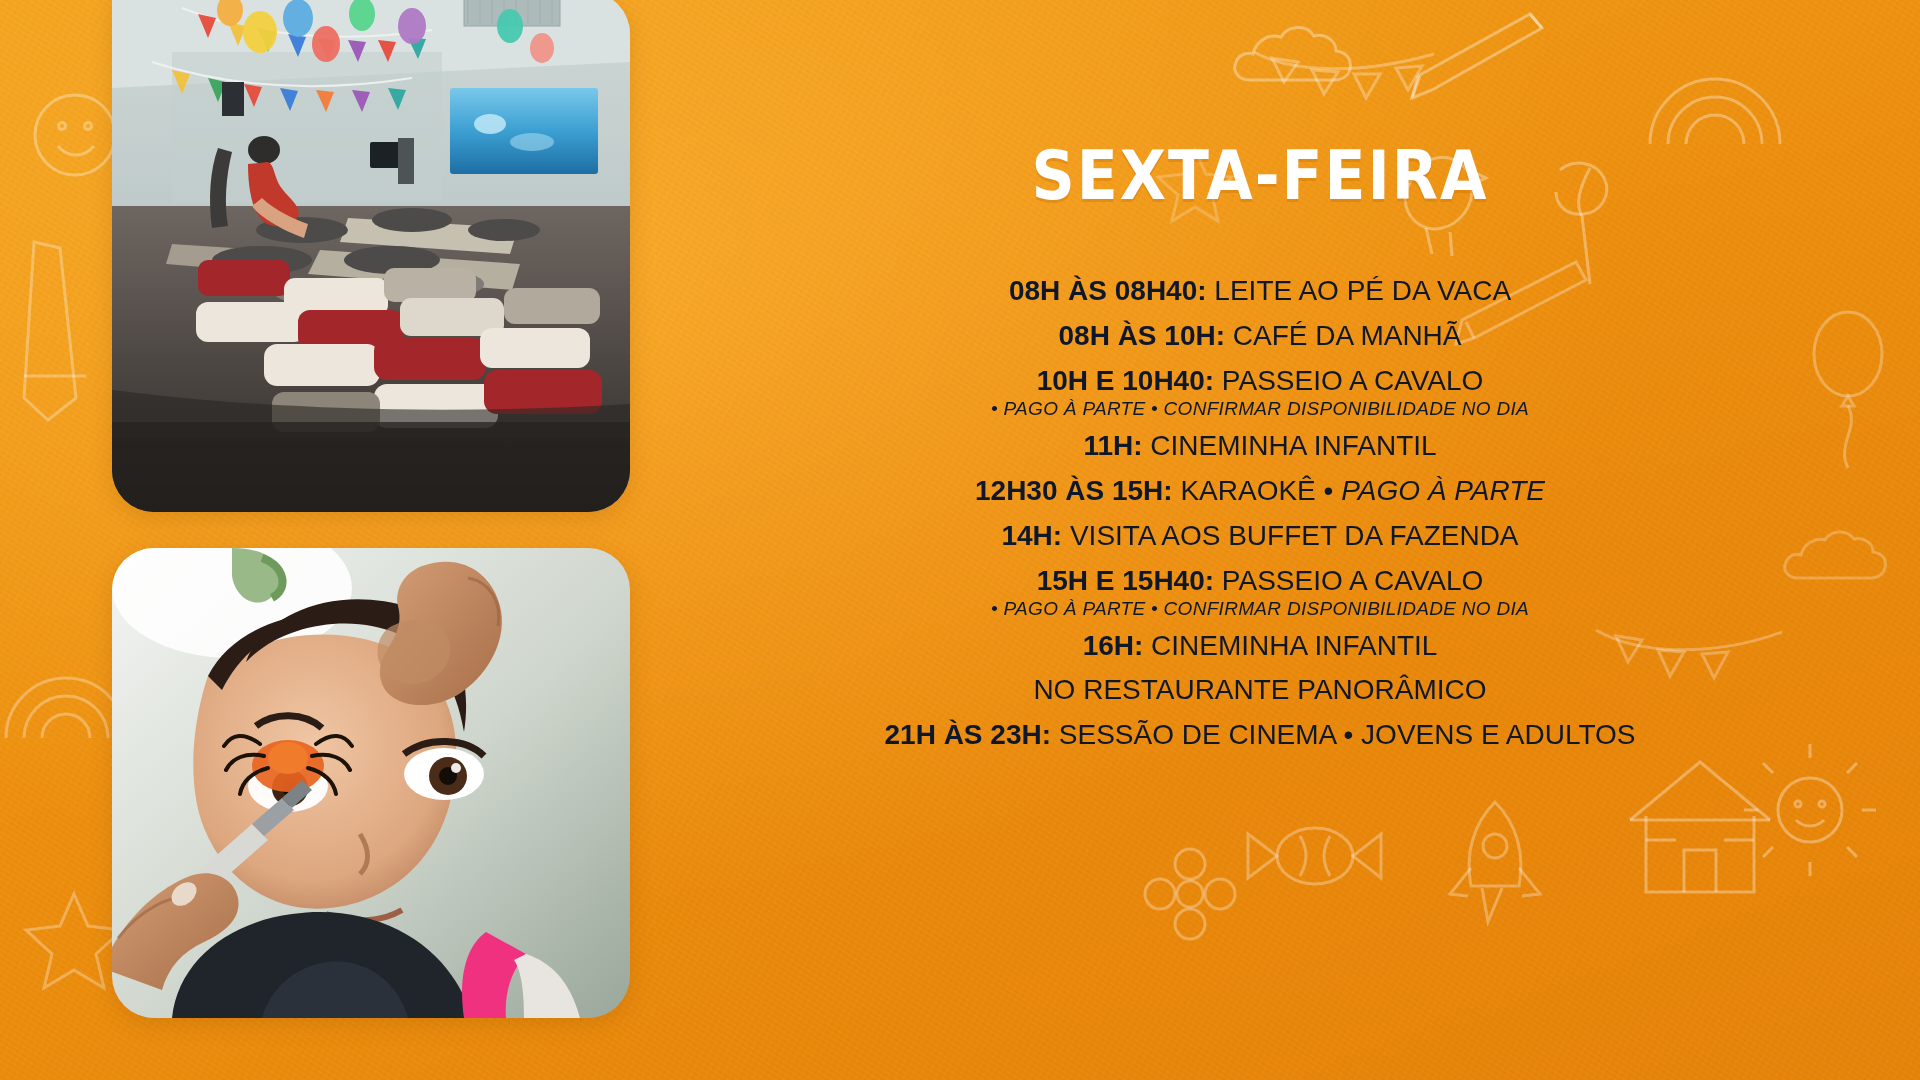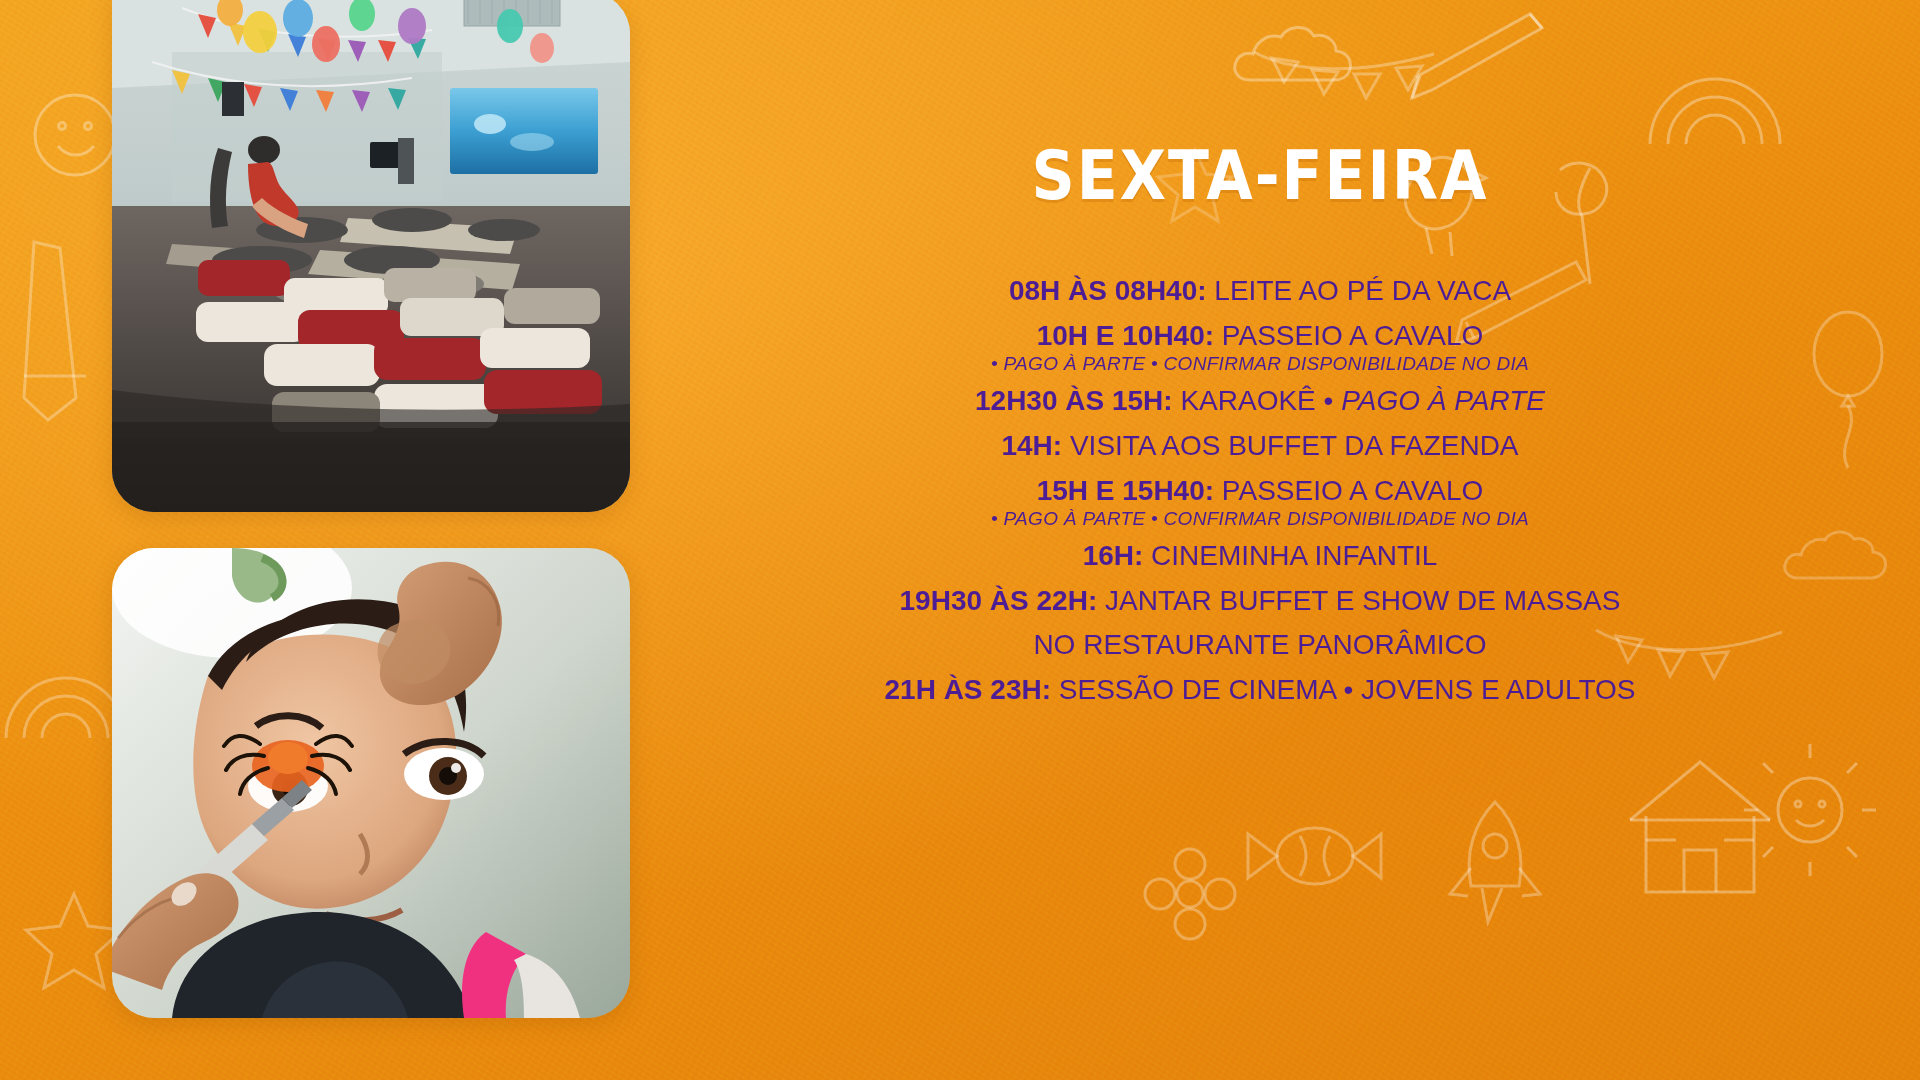--- a/index.html
+++ b/index.html
@@ -80,21 +80,21 @@
     text-shadow: 0 3px 0 rgba(180,95,0,0.25);
   }
 
   
   .schedule {
     position: absolute;
     left: 640px;
     top: 268px;
     width: 1240px;
     text-align: center;
-    color: #4c1d95;
+    color: #0f172a;
   }
   .row {
     font-size: 28px;
     line-height: 45px;
     white-space: nowrap;
   }
   .row .time {
     font-weight: bold;
   }
   .row .desc {
@@ -430,48 +430,51 @@
 </div>
 
 <div class="headline">SEXTA-FEIRA</div>
 
 <div class="schedule">
 
   <div class="row">
     <span class="time">08H ÀS 08H40:</span><span class="desc"> LEITE AO PÉ DA VACA</span>
   </div>
 
+  <div class="row">
+    <span class="time">08H ÀS 10H:</span><span class="desc"> CAFÉ DA MANHÃ</span>
+  </div>
 
 
   <div class="row">
     <span class="time">10H E 10H40:</span><span class="desc"> PASSEIO A CAVALO</span>
   </div>
   <div class="note">• PAGO À PARTE • CONFIRMAR DISPONIBILIDADE NO DIA</div>
 
+  <div class="row">
+    <span class="time">11H:</span><span class="desc"> CINEMINHA INFANTIL</span>
+  </div>
 
   <div class="row">
     <span class="time">12H30 ÀS 15H:</span><span class="desc"> KARAOKÊ • </span><span class="desc em">PAGO À PARTE</span>
   </div>
 
   <div class="row">
     <span class="time">14H:</span><span class="desc"> VISITA AOS BUFFET DA FAZENDA</span>
   </div>
 
   <div class="row">
     <span class="time">15H E 15H40:</span><span class="desc"> PASSEIO A CAVALO</span>
   </div>
   <div class="note">• PAGO À PARTE • CONFIRMAR DISPONIBILIDADE NO DIA</div>
 
   <div class="row">
     <span class="time">16H:</span><span class="desc"> CINEMINHA INFANTIL</span>
   </div>
 
-  <div class="row">
-    <span class="time">19H30 ÀS 22H:</span><span class="desc"> JANTAR BUFFET E SHOW DE MASSAS</span>
-  </div>
   <div class="row cont">NO RESTAURANTE PANORÂMICO</div>
 
 
   <div class="row">
     <span class="time">21H ÀS 23H:</span><span class="desc"> SESSÃO DE CINEMA • JOVENS E ADULTOS</span>
   </div>
 
 </div>
 
 </body></html>

